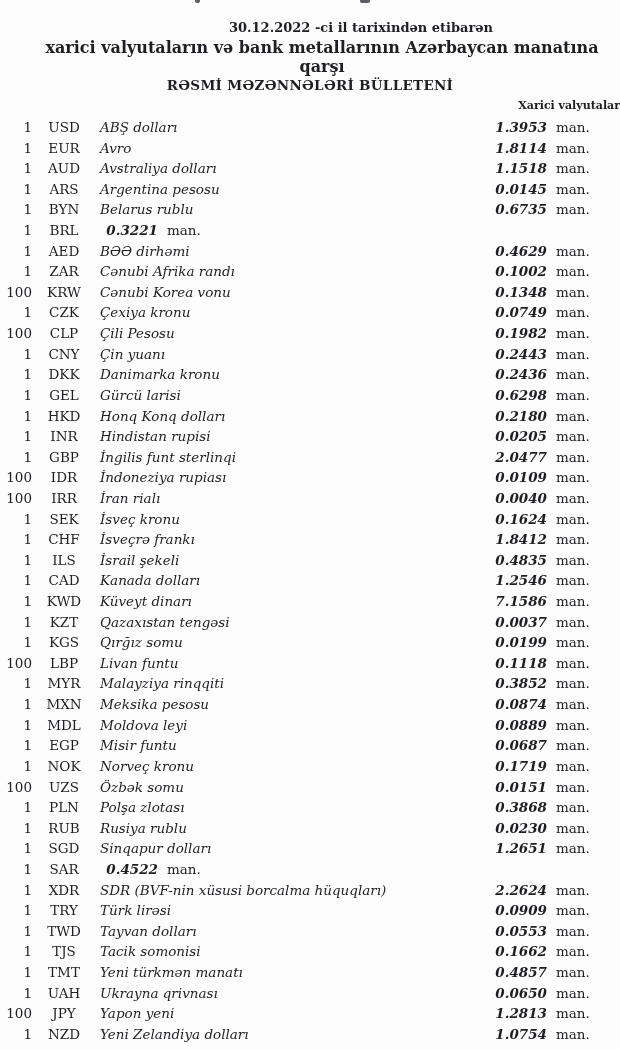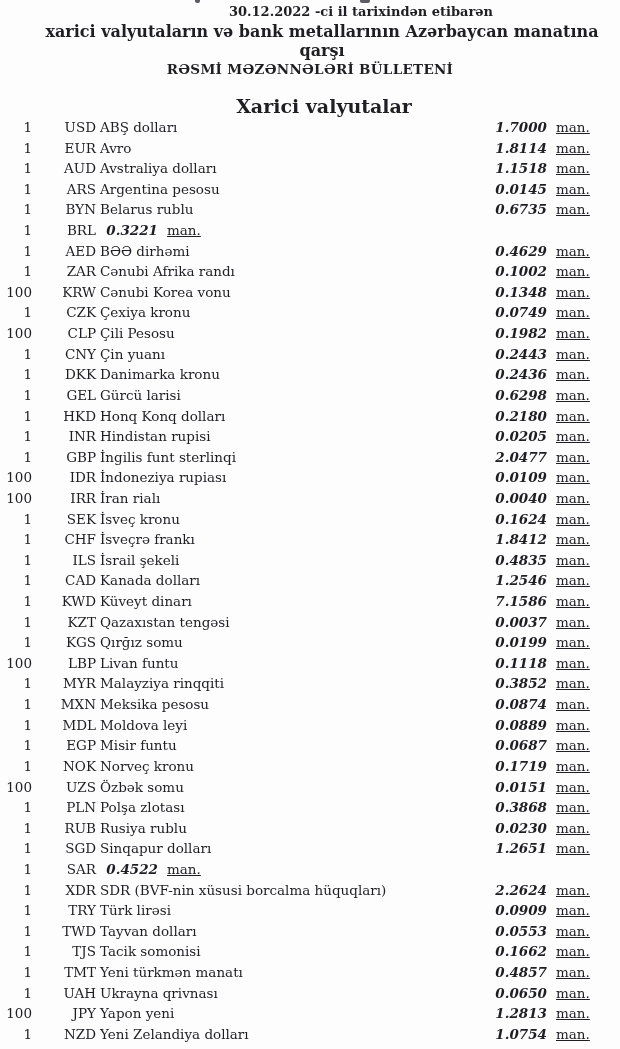--- a/index.html
+++ b/index.html
@@ -11,39 +11,39 @@
     font-family: "DejaVu Serif", "Liberation Serif", serif;
     color: #1e1e23;
     overflow: hidden;
   }
   
   .clipped-remnant { position: absolute; top: 0; left: 0; right: 0; height: 4px; }
   .clipped-remnant .mark { position: absolute; top: 0; height: 3px; background: #5d5d66; border-radius: 0 0 2px 2px; }
   .clipped-remnant .m1 { left: 195px; width: 5px; }
   .clipped-remnant .m2 { left: 360px; width: 10px; }
 
-  .header { position: absolute; top: 2px; left: 0; right: 0; font-weight: bold; }
+  .header { position: absolute; top: 18px; left: 0; right: 0; font-weight: bold; }
   .h-line { text-align: center; box-sizing: border-box; width: 100%; }
   .h-date  { padding-left: 102px; font-size: 13px;   line-height: 20px; }
   .h-sub   { padding-left: 24px;  font-size: 16px;   line-height: 19px; }
   .h-title { padding-left: 0;  font-size: 13.5px; line-height: 19px; letter-spacing: 0.3px; }
 
   .section-title {
     position: absolute; top: 97px; left: 0; right: 0;
     box-sizing: border-box; padding-left: 28px;
-    text-align: center; font-weight: bold; font-size: 19px; line-height: 18px;
+    text-align: right; font-weight: bold; font-size: 11px; line-height: 18px;
   }
 
   .rows { position: absolute; top: 117px; left: 0; right: 25px; }
   .row { display: flex; height: 20.62px; line-height: 20.62px; font-size: 13.5px; white-space: nowrap; }
   .cell-qty  { width: 32px; text-align: right; flex: none; }
-  .cell-code { width: 64px; text-align: right; flex: none; }
-  .cell-name { flex: 1 1 auto; padding-left: 4px; overflow: hidden; }
+  .cell-code { width: 64px; text-align: center; flex: none; }
+  .cell-name { flex: 1 1 auto; padding-left: 4px; overflow: hidden; font-style: italic; }
   .cell-rate { width: 62px; text-align: right; flex: none; font-weight: bold; font-style: italic; }
-  .cell-man  { width: 48px; flex: none; box-sizing: border-box; padding-left: 9px; text-decoration: underline; }
+  .cell-man  { width: 48px; flex: none; box-sizing: border-box; padding-left: 9px; }
 </style>
 </head>
 <body>
 
 <div class="page">
 
   <div class="clipped-remnant">
     <span class="mark m1"></span>
     <span class="mark m2"></span>
   </div>
@@ -54,21 +54,21 @@
     <div class="h-line h-title">RƏSMİ MƏZƏNNƏLƏRİ BÜLLETENİ</div>
   </div>
 
   <div class="section-title">Xarici valyutalar</div>
 
   <div class="rows" id="rows">
       <div class="row">
         <span class="cell-qty">1</span>
         <span class="cell-code">USD</span>
         <span class="cell-name">ABŞ dolları</span>
-        <span class="cell-rate">1.7000</span>
+        <span class="cell-rate">1.3953</span>
         <span class="cell-man">man.</span>
       </div>
       <div class="row">
         <span class="cell-qty">1</span>
         <span class="cell-code">EUR</span>
         <span class="cell-name">Avro</span>
         <span class="cell-rate">1.8114</span>
         <span class="cell-man">man.</span>
       </div>
       <div class="row">

